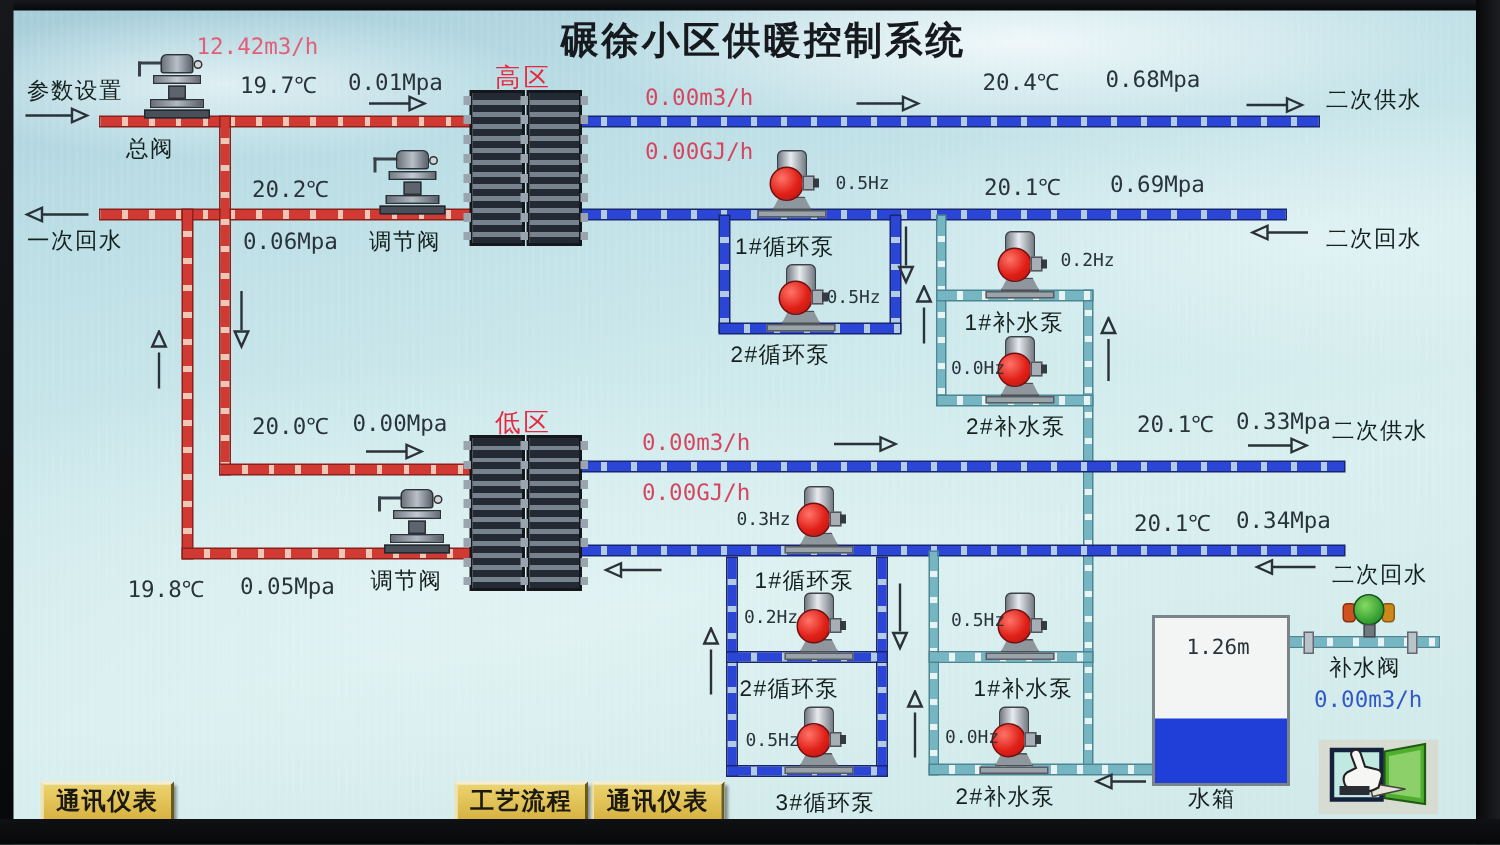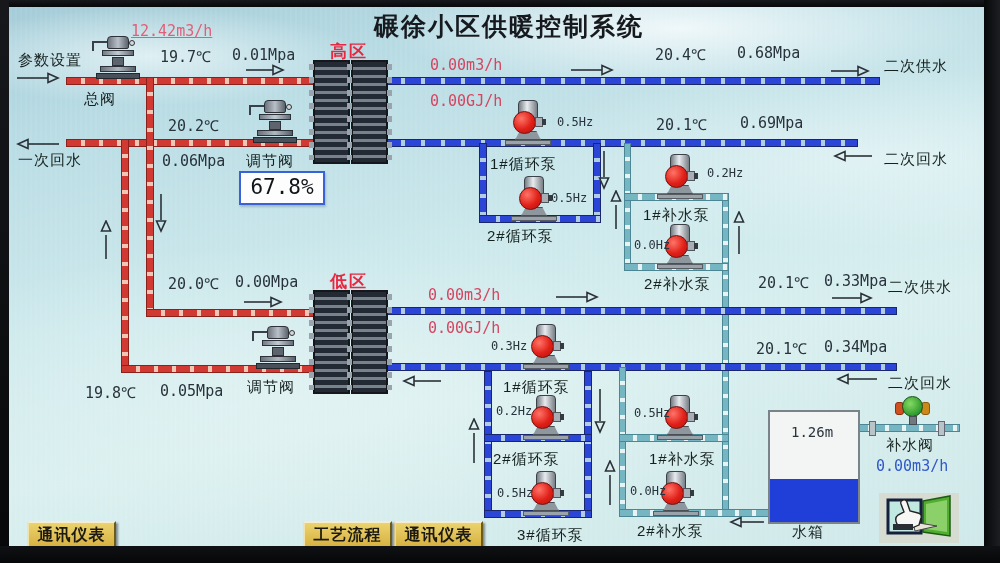--- a/index.html
+++ b/index.html
@@ -17,23 +17,23 @@
   
   .bz{position:absolute;background:linear-gradient(180deg,#17181c,#070809);z-index:60;}
   .bz-t{left:0;top:0;width:1000px;height:7px;}
   .bz-l{left:0;top:0;width:9px;height:563px;}
   .bz-r{left:984px;top:0;width:16px;height:563px;background:linear-gradient(90deg,#070809,#1c1e22);}
   .bz-b{left:0;top:546px;width:1000px;height:17px;background:linear-gradient(180deg,#101114,#060708);}
   
   .txt{position:absolute;white-space:nowrap;color:#222c33;z-index:20;}
   .v{font-family:"DejaVu Sans Mono","Liberation Mono",monospace;color:#29333c;}.s12{font-size:12px}.s14{font-size:14px}.s15{font-size:15px}.s17{font-size:17px}
   .lbl{letter-spacing:1px;color:#15211f;font-weight:500;}
-  .pink{color:#e06078;text-decoration:underline;}
+  .pink{color:#e06078;}
   .red{color:#d64560;}
-  .zone{color:#e82840;font-weight:700;letter-spacing:2px;}
+  .zone{color:#e82840;font-weight:400;letter-spacing:2px;}
   .blu{color:#3058c8;}
   .title{left:374px;top:10px;font-size:25px;color:#161a1e;font-weight:600;letter-spacing:2px;}
   
   .ph,.pv{position:absolute;box-sizing:border-box;z-index:5;}
   .ph{height:8px;border:1px solid;}
   .pv{width:8px;border:1px solid;}
   .pr{border-color:#8c211c;}
   .ph.pr{background:repeating-linear-gradient(90deg,#d03a32 0 14px,#f0c6b6 14px 18px);}
   .pv.pr{background:repeating-linear-gradient(180deg,#d03a32 0 14px,#f0c6b6 14px 18px);}
   .pb{border-color:#18266e;}
@@ -333,21 +333,20 @@
 
   <span class="txt v s15 pink" style="left:131px;top:22px">12.42m3/h</span>
   <span class="txt s15 lbl" style="left:18px;top:51px">参数设置</span>
   <span class="txt s15 lbl" style="left:18px;top:151px">一次回水</span>
   <span class="txt s15 lbl" style="left:84px;top:90px">总阀</span>
   <span class="txt v s15" style="left:160px;top:46px">19.7℃</span>
   <span class="txt v s15" style="left:232px;top:46px">0.01Mpa</span>
   <span class="txt v s15" style="left:168px;top:115px">20.2℃</span>
   <span class="txt v s15" style="left:162px;top:152px">0.06Mpa</span>
   <span class="txt s15 lbl" style="left:246px;top:152px">调节阀</span>
-  <div class="pctbox" style="left:239px;top:171px">67.8%</div>
   <span class="txt s17 zone" style="left:330px;top:40px">高区</span>
 
   <span class="txt v s15 red" style="left:430px;top:56px">0.00m3/h</span>
   <span class="txt v s15 red" style="left:430px;top:92px">0.00GJ/h</span>
   <span class="txt v s15" style="left:655px;top:44px">20.4℃</span>
   <span class="txt v s15" style="left:737px;top:44px">0.68Mpa</span>
   <span class="txt s15 lbl" style="left:884px;top:57px">二次供水</span>
   <span class="txt v s15" style="left:656px;top:114px">20.1℃</span>
   <span class="txt v s15" style="left:740px;top:114px">0.69Mpa</span>
   <span class="txt s15 lbl" style="left:884px;top:150px">二次回水</span>

